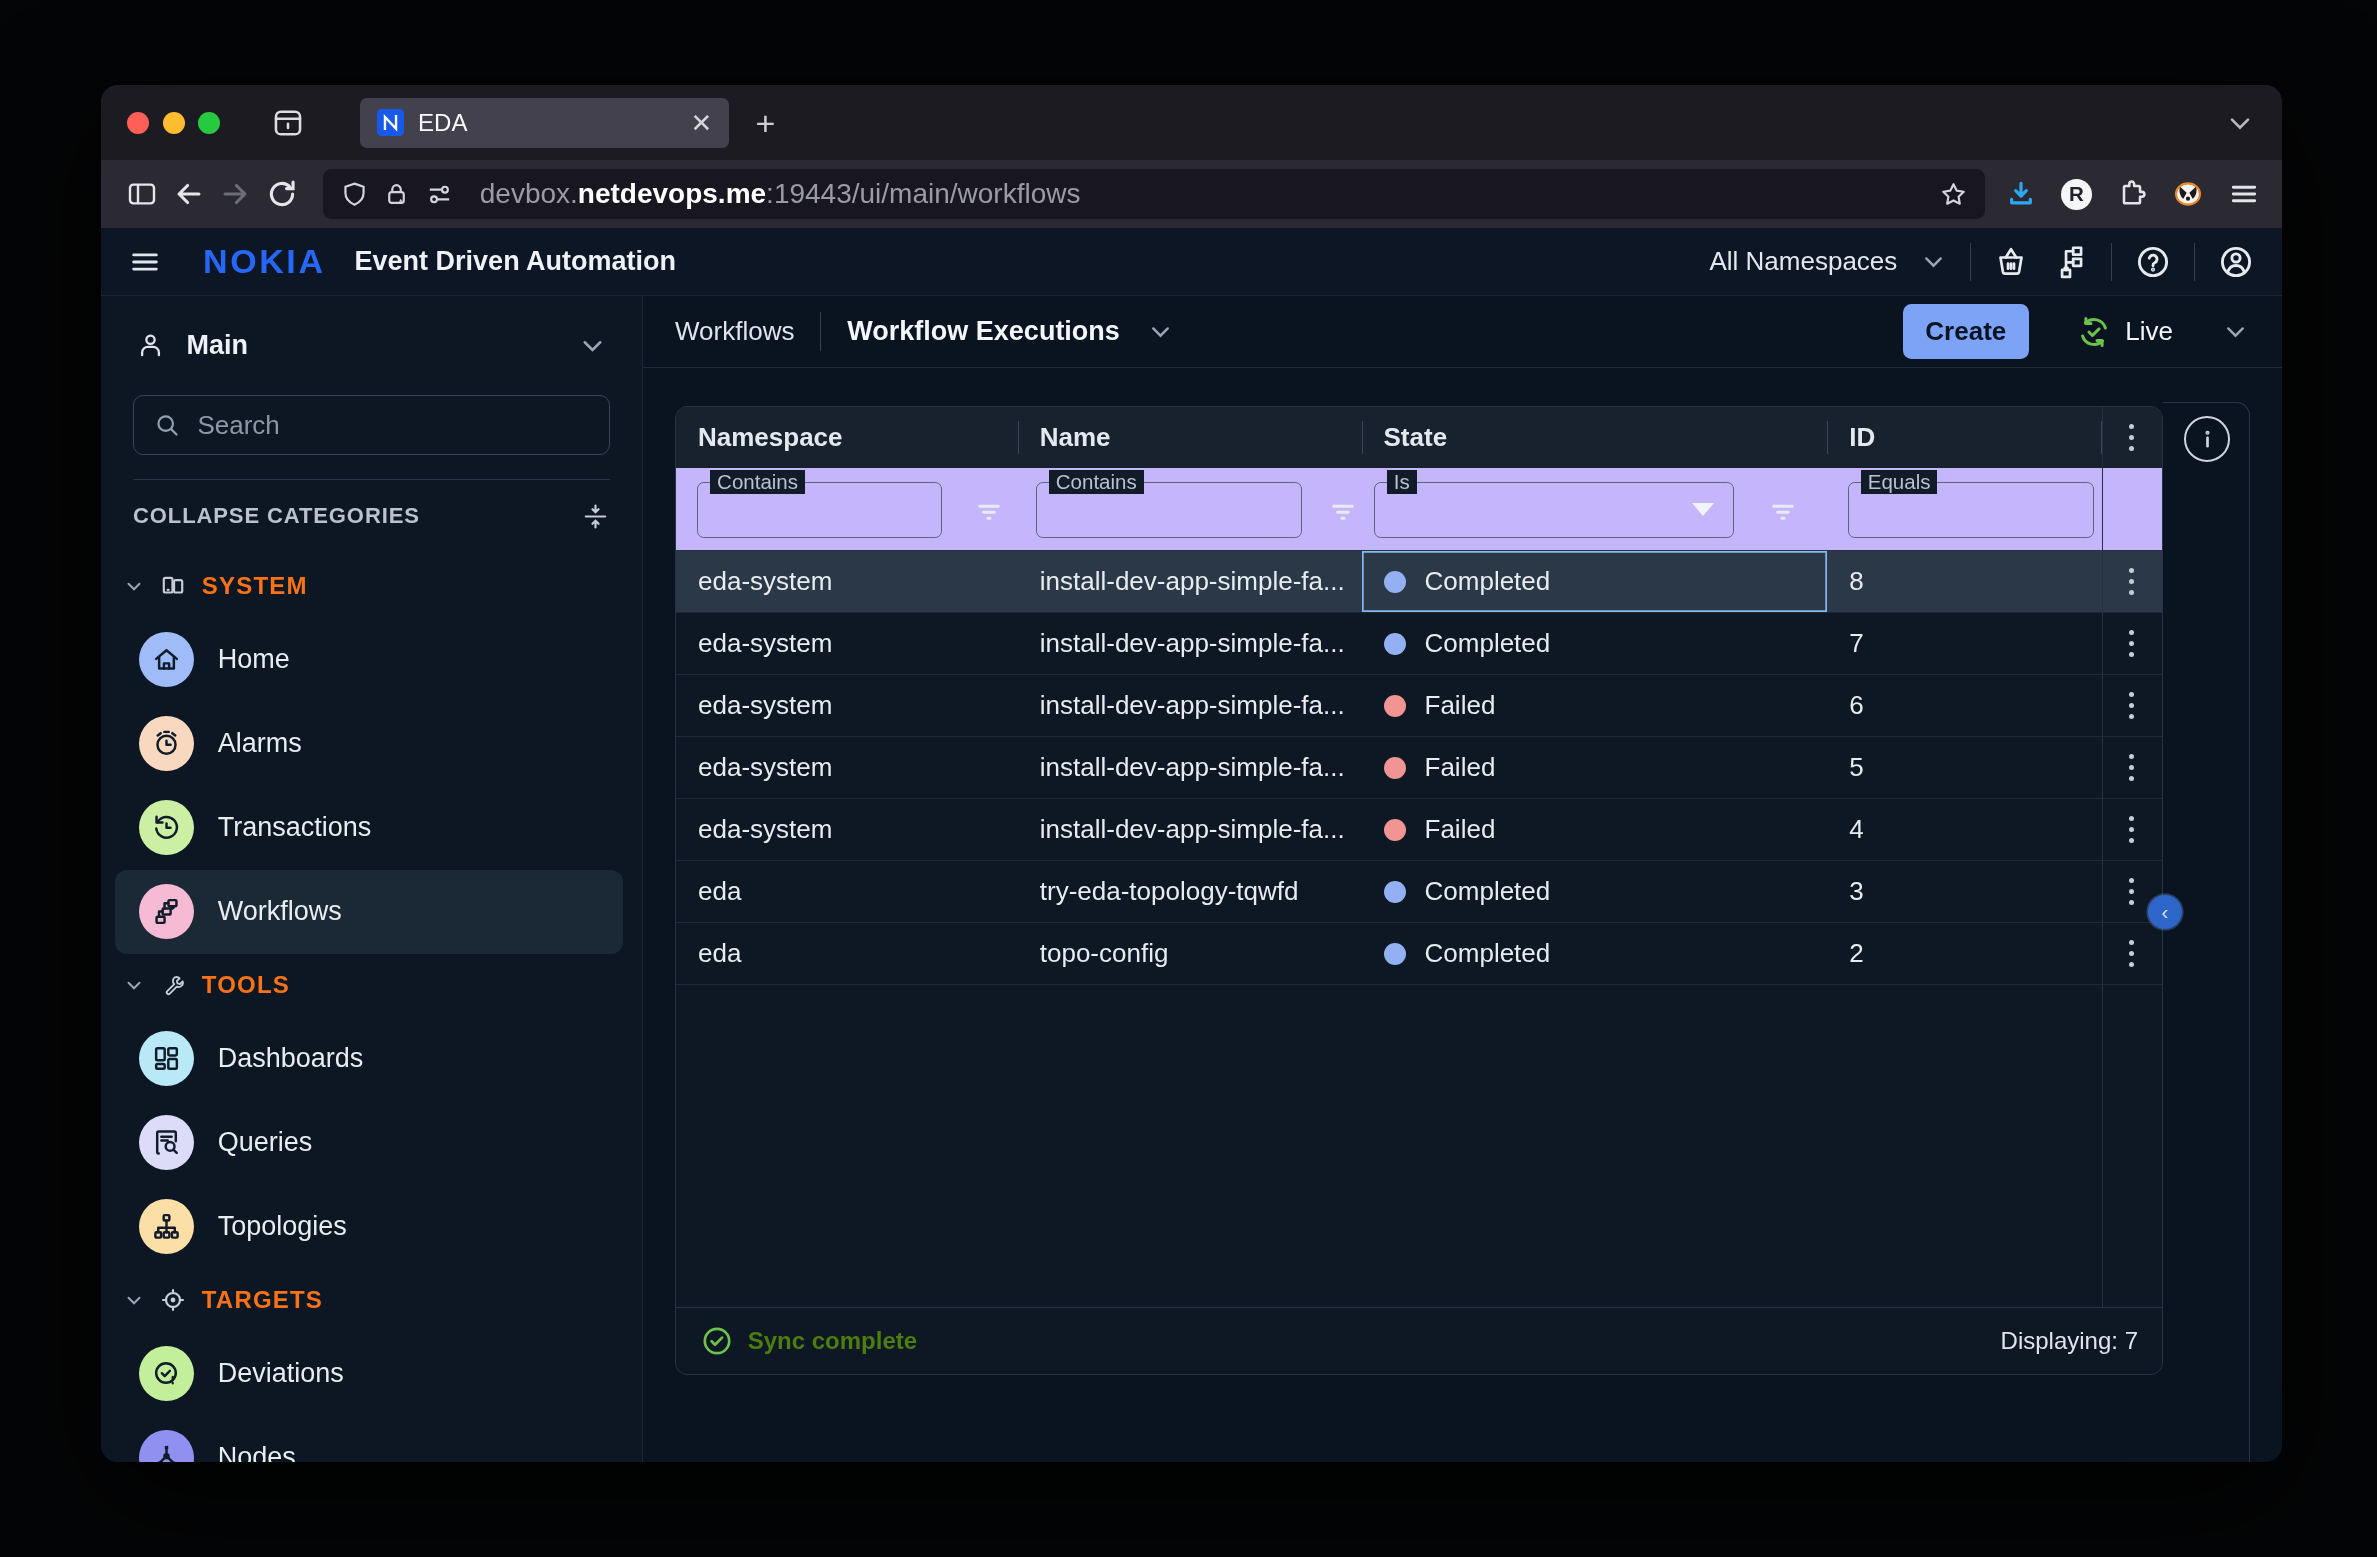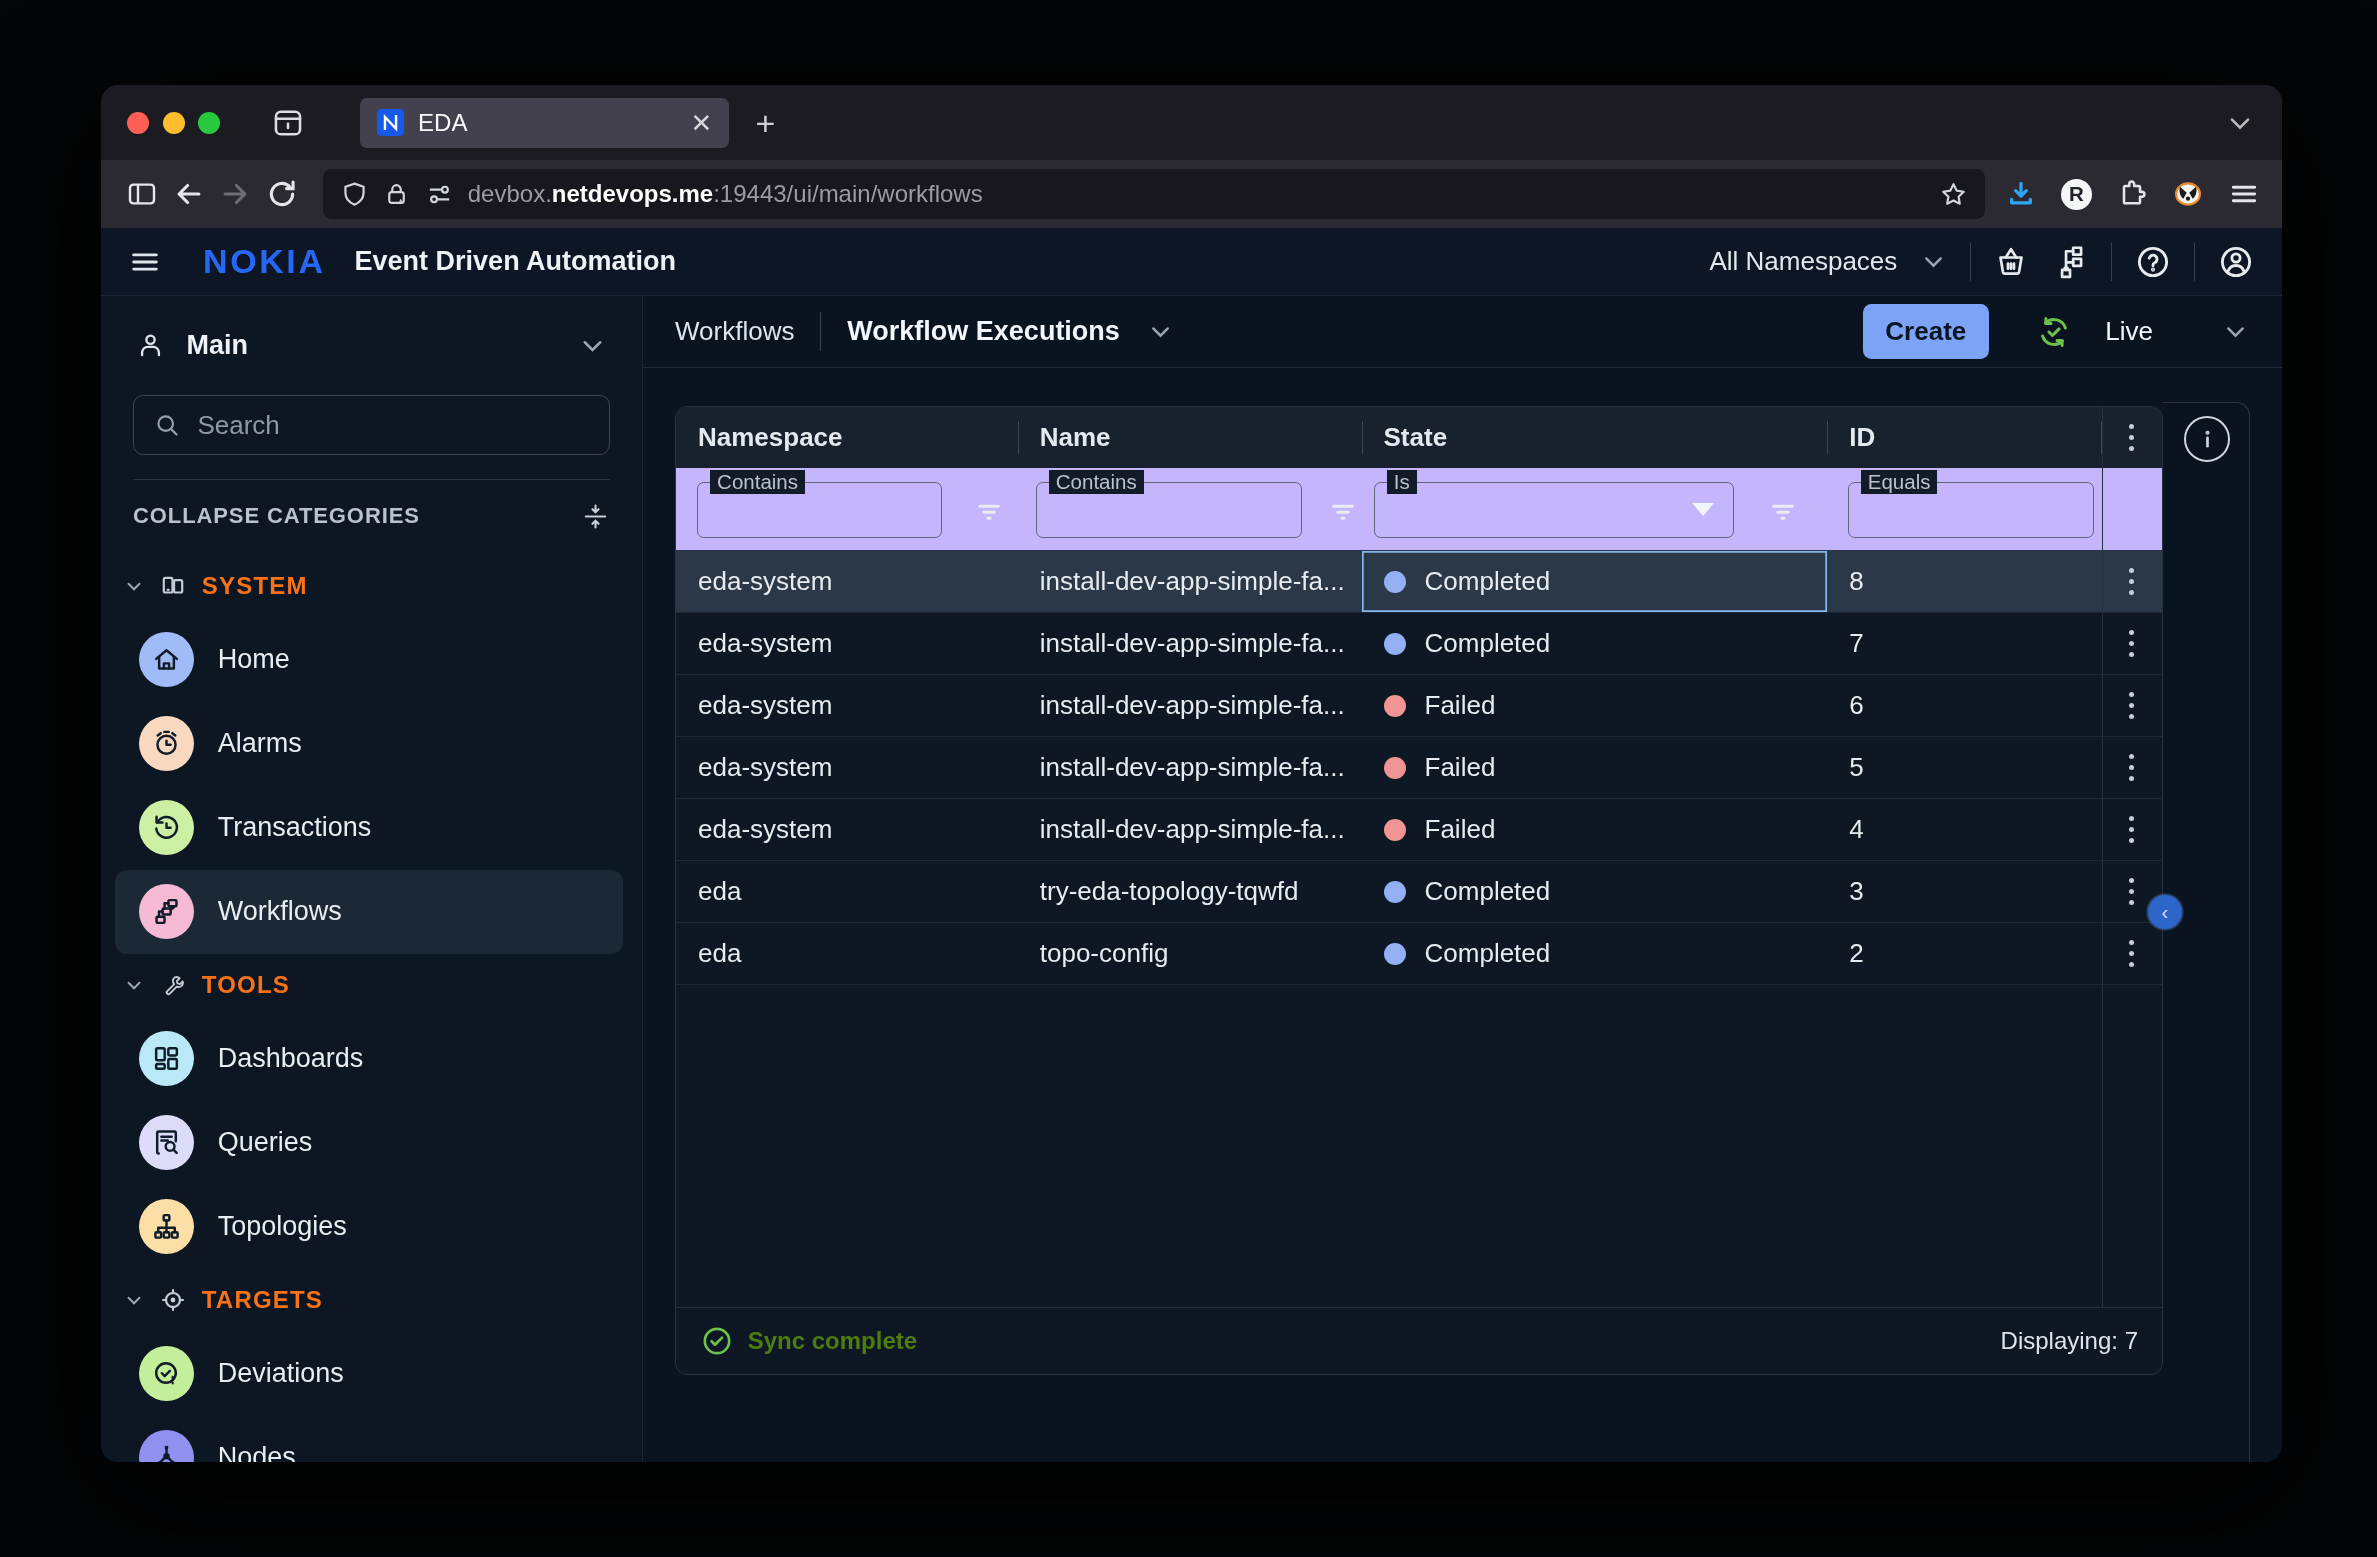--- a/index.html
+++ b/index.html
@@ -26,21 +26,21 @@
   .newtab { margin-left:26px; font-size:34px; color:#cfcfd6; font-weight:300; line-height:1; }
   .alltabs { margin-left:auto; color:#b9b9c2; display:flex; }
 
   .navbar { height:68px; background:#2b2a33; display:flex; align-items:center; padding:0 22px; }
   .nav-ic { width:38px; height:38px; display:flex; align-items:center; justify-content:center;
             color:#e6e6ea; flex:none; margin-right:8.5px; }
   .nav-ic.dim { color:#6d6d77; }
   .urlbar { flex:1; height:50px; background:#18171f; border-radius:8.5px; margin:0 13.7px;
             display:flex; align-items:center; padding:0 17px; gap:13.7px; }
   .url-ic { color:#d2d6dc; display:flex; flex:none; }
-  .urltext { flex:1; font-size:24px; color:#9b9ba6; white-space:nowrap; overflow:hidden; }
+  .urltext { flex:1; font-size:28px; color:#9b9ba6; white-space:nowrap; overflow:hidden;margin-left:12px; }
   .urltext .host { color:#ffffff; font-weight:700; }
   .nav-right { display:flex; align-items:center; gap:24px; margin-left:6.8px; }
   .rbadge { width:31px; height:31px; border-radius:50%; background:#f5f6f7; color:#23222a;
             font-size:20.5px; font-weight:800; display:flex; align-items:center; justify-content:center; }
 
   
   .app { position:absolute; top:143px; left:0; right:0; bottom:0; background:#0a121d;
          display:flex; flex-direction:column; }
   .appheader { height:68px; background:#0c1624; border-bottom:0.9px solid #1b2736;
                display:flex; align-items:center; padding:0 27px; flex:none; }
@@ -80,21 +80,21 @@
   
   .content { flex:1; position:relative; background:#0a1320; min-width:0; }
   .chead { height:72px; border-bottom:0.9px solid #1f2b3b; display:flex; align-items:center;
            padding:0 32px; gap:26px; }
   .chead .t1 { font-size:26px; color:#dfe5ec; }
   .chead .hdiv { width:0.9px; height:39px; background:#35435a; }
   .chead .t2 { font-size:27px; font-weight:600; color:#f3f6fa; }
   .spacer { flex:1; }
   .create-btn { width:126px; height:55px; border-radius:8.5px; background:#7da3f7; color:#0a1524;
                 font-size:26px; font-weight:700; display:flex; align-items:center; justify-content:center; }
-  .live-wrap { display:flex; align-items:center; gap:32px; margin-left:20.5px; }
+  .live-wrap { display:flex; align-items:center; gap:12px; margin-left:20.5px; }
   .live-lbl { font-size:26px; color:#f3f6fa; }
   .live-chev { margin-left:36px; }
 
   .tablecard { position:absolute; left:32px; top:110px; width:1488px; bottom:87px;
                border:0.9px solid #273243; border-radius:12px; background:#0e1724;
                display:flex; flex-direction:column; overflow:hidden; }
   .thead { height:61px; background:#18222f; display:flex; flex:none; align-items:center; }
   .hc { height:100%; display:flex; align-items:center; padding-left:22px; font-size:26px;
         font-weight:600; color:#e4e9ef; position:relative; }
   .hc:not(:first-child)::before { content:""; position:absolute; left:0; top:13.7px; bottom:13.7px;

